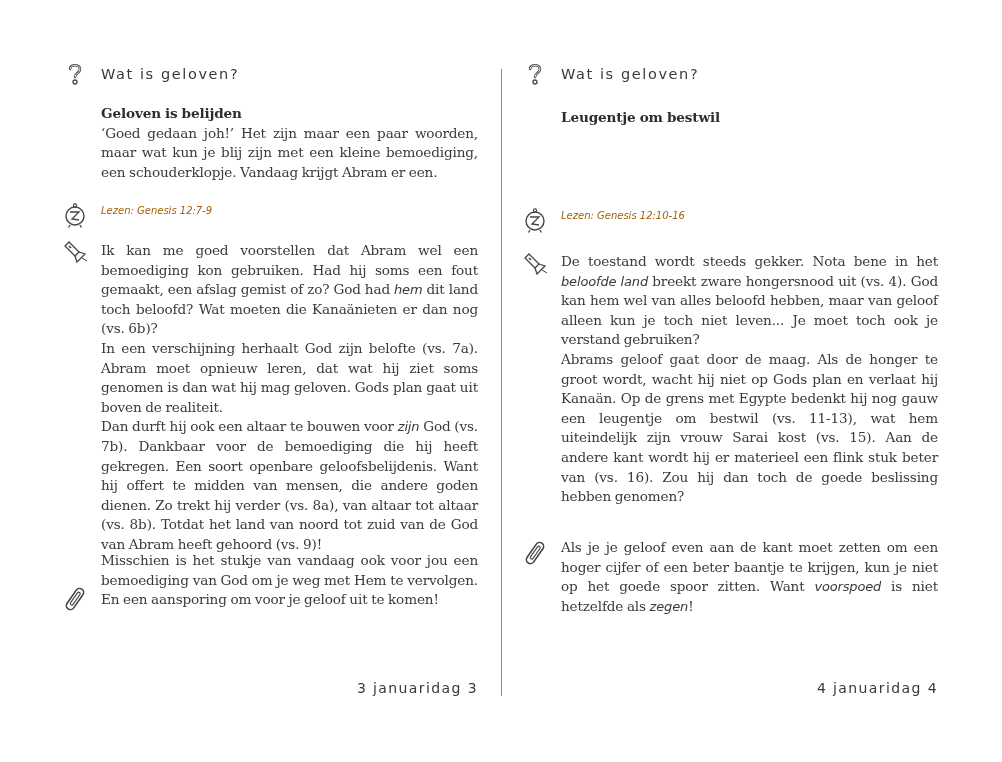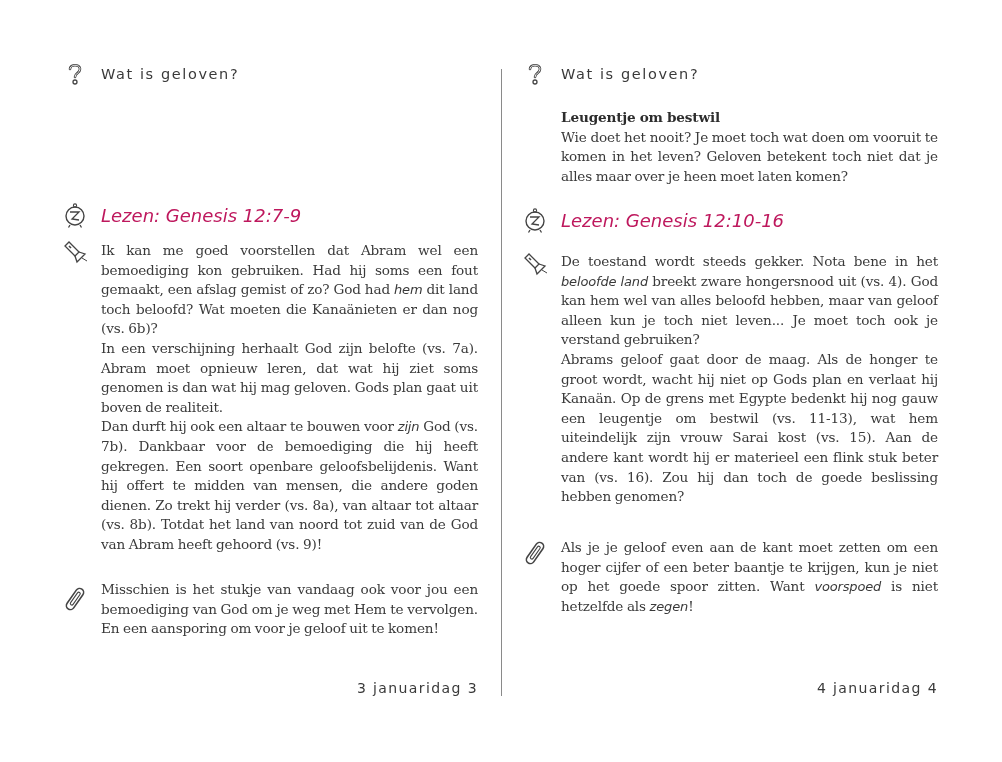--- a/index.html
+++ b/index.html
@@ -64,22 +64,22 @@
     .block p { margin: 0; }
     .subtitle {
       font-weight: bold;
       color: #2d2d2d;
     }
     .reading {
       position: absolute;
       left: 45px;
       font-family: "DejaVu Sans", "Liberation Sans", sans-serif;
       font-style: italic;
-      font-size: 18px;
-      color: #be185d;
+      font-size: 10px;
+      color: #a16207;
       text-align: center;
     }
     .ital { font-family: "DejaVu Sans", "Liberation Sans", sans-serif; font-style: italic; font-size: 13px; }
 
     .footer {
       position: absolute;
       left: 45px;
       width: 377px;
       top: 680px;
       font-family: "DejaVu Sans", "Liberation Sans", sans-serif;
@@ -97,20 +97,22 @@
   <div class="icon" style="top:60px;">
     <svg viewBox="0 0 26 26">
         <path d="M8 9 C8 4, 18 4, 18 9 C18 13, 13 13, 13 17" fill="none" stroke="#444" stroke-width="2.6" stroke-linecap="round"></path>
         <path d="M8 9 C8 4, 18 4, 18 9 C18 13, 13 13, 13 17" fill="none" stroke="#fff" stroke-width="0.9" stroke-linecap="round"></path>
         <circle cx="13" cy="22" r="2" fill="none" stroke="#444" stroke-width="1.3"></circle>
       </svg>
   </div>
   <div class="heading">Wat is geloven?</div>
 
   <div class="block" style="top:104px;">
+    <p class="subtitle">Geloven is belijden</p>
+    <p>‘Goed gedaan joh!’ Het zijn maar een paar woorden, maar wat kun je blij zijn met een kleine bemoediging, een schouderklopje. Vandaag krijgt Abram er een.</p>
   </div>
 
   <div class="icon" style="top:202px;">
     <svg viewBox="0 0 26 26">
         <circle cx="13" cy="14" r="9" fill="none" stroke="#444" stroke-width="1.4"></circle>
         <circle cx="13" cy="3.5" r="1.6" fill="none" stroke="#444" stroke-width="1.1"></circle>
         <path d="M8 10 L17 10 L10 17 L17 18" fill="none" stroke="#444" stroke-width="1.3"></path>
         <path d="M8 23 L6.5 25.5 M18 23 L19.5 25.5" stroke="#444" stroke-width="1.3"></path>
       </svg>
   </div>
@@ -129,21 +131,21 @@
     <p>In een verschijning herhaalt God zijn belofte (vs. 7a). Abram moet opnieuw leren, dat wat hij ziet soms genomen is dan wat hij mag geloven. Gods plan gaat uit boven de realiteit.</p>
     <p><span>Dan durft hij ook een altaar te bouwen voor </span><span class="ital">zijn</span><span> God (vs. 7b). Dankbaar voor de bemoediging die hij heeft gekregen. Een soort openbare geloofsbelijdenis. Want hij offert te midden van mensen, die andere goden dienen. Zo trekt hij verder (vs. 8a), van altaar tot altaar (vs. 8b). Totdat het land van noord tot zuid van de God van Abram heeft gehoord (vs. 9)!</span></p>
   </div>
 
   <div class="icon" style="top:586px;">
     <svg viewBox="0 0 26 26">
         <rect x="9" y="1" width="8" height="24" rx="4" transform="rotate(35 13 13)" fill="none" stroke="#444" stroke-width="1.6"></rect>
         <rect x="11.5" y="5" width="3" height="15" rx="1.5" transform="rotate(35 13 13)" fill="none" stroke="#444" stroke-width="1.1"></rect>
       </svg>
   </div>
-  <div class="block" style="top:580px;">
+  <div class="block" style="top:551px;">
     <p>Misschien is het stukje van vandaag ook voor jou een bemoediging van God om je weg met Hem te vervolgen. En een aansporing om voor je geloof uit te komen!</p>
   </div>
 
   <div class="footer">
     <span>3 januari</span>
     <span>dag 3</span>
   </div>
 </div>
 
 <div class="divider"></div>
@@ -153,21 +155,20 @@
     <svg viewBox="0 0 26 26">
         <path d="M8 9 C8 4, 18 4, 18 9 C18 13, 13 13, 13 17" fill="none" stroke="#444" stroke-width="2.6" stroke-linecap="round"></path>
         <path d="M8 9 C8 4, 18 4, 18 9 C18 13, 13 13, 13 17" fill="none" stroke="#fff" stroke-width="0.9" stroke-linecap="round"></path>
         <circle cx="13" cy="22" r="2" fill="none" stroke="#444" stroke-width="1.3"></circle>
       </svg>
   </div>
   <div class="heading">Wat is geloven?</div>
 
   <div class="block" style="top:108px;">
     <p class="subtitle">Leugentje om bestwil</p>
-    <p>Wie doet het nooit? Je moet toch wat doen om vooruit te komen in het leven? Geloven betekent toch niet dat je alles maar over je heen moet laten komen?</p>
   </div>
 
   <div class="icon" style="top:207px;">
     <svg viewBox="0 0 26 26">
         <circle cx="13" cy="14" r="9" fill="none" stroke="#444" stroke-width="1.4"></circle>
         <circle cx="13" cy="3.5" r="1.6" fill="none" stroke="#444" stroke-width="1.1"></circle>
         <path d="M8 10 L17 10 L10 17 L17 18" fill="none" stroke="#444" stroke-width="1.3"></path>
         <path d="M8 23 L6.5 25.5 M18 23 L19.5 25.5" stroke="#444" stroke-width="1.3"></path>
       </svg>
   </div>

